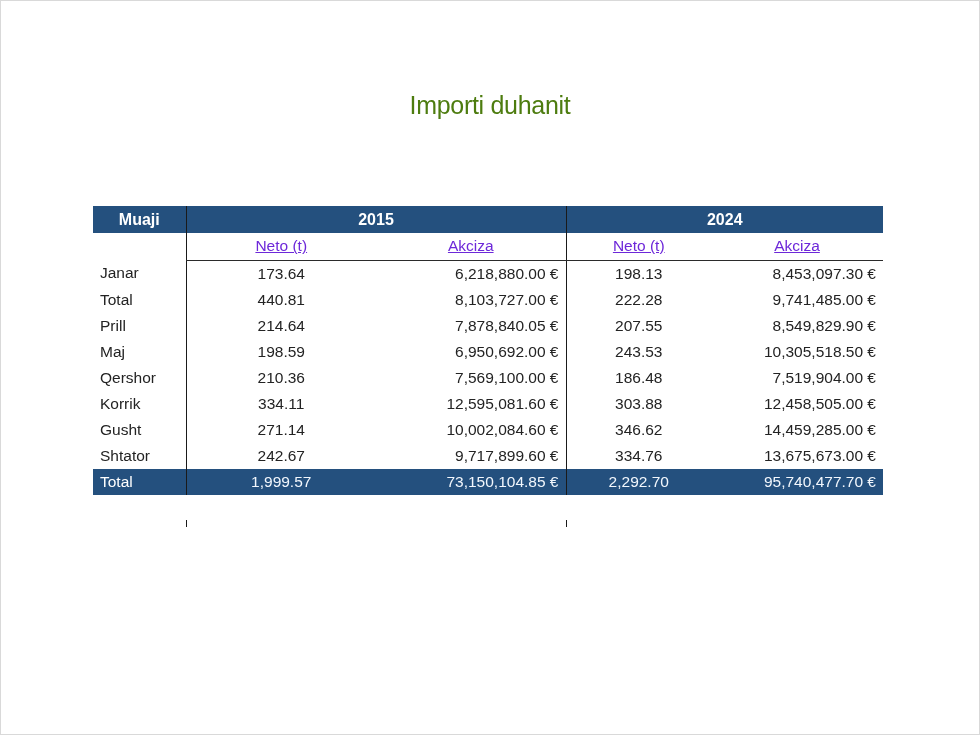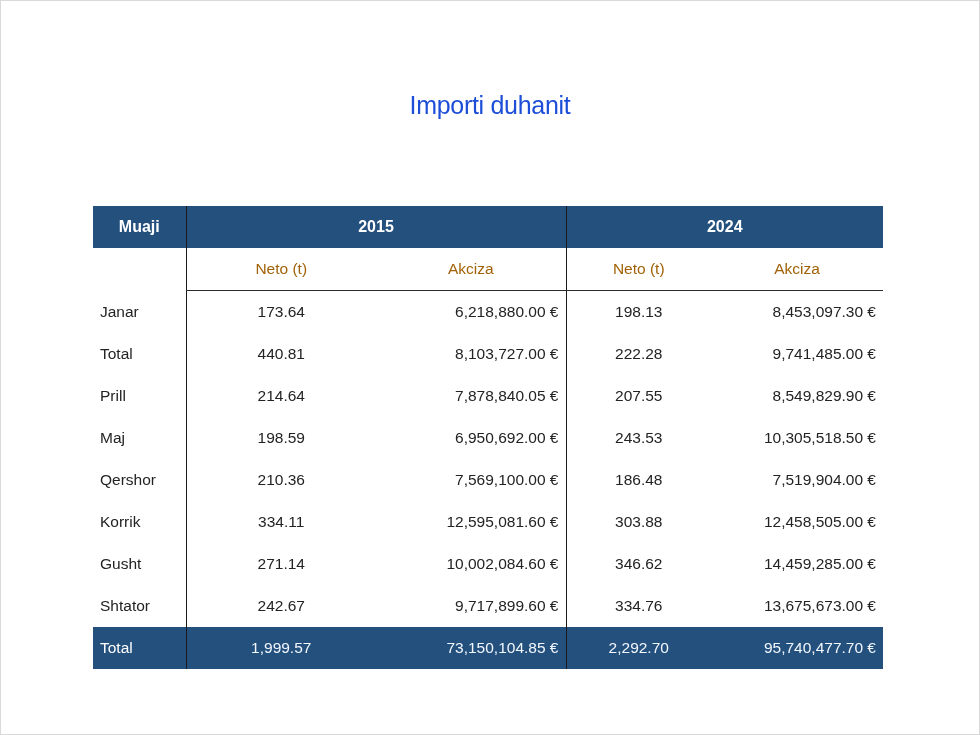--- a/index.html
+++ b/index.html
@@ -14,21 +14,21 @@
     position: absolute; inset: 0;
     background: #ffffff;
     border: 1px solid #d9d9d9;
   }
   .title {
     position: absolute;
     top: 90px; left: 0; width: 100%;
     text-align: center;
     font-size: 25px;
     font-weight: 400;
-    color: #1d4ed8;
+    color: #4d7c0f;
     letter-spacing: -0.3px;
   }
   .table-wrap {
     position: absolute;
     top: 205px; left: 92px;
     width: 790px;
   }
   table {
     border-collapse: collapse;
     table-layout: fixed;
@@ -36,36 +36,36 @@
     font-size: 15.5px;
     color: #232323;
   }
   col.c-muaji  { width: 93px; }
   col.c-neto15 { width: 190px; }
   col.c-akc15  { width: 190px; }
   col.c-neto16 { width: 145px; }
   col.c-akc16  { width: 172px; }
 
   th, td {
-    padding: 12px 7px;
+    padding: 4px 7px;
     height: 26px;
     font-weight: 400;
     white-space: nowrap;
     overflow: hidden;
     margin-left: 44px;
   }
   tr.head-years th {
     height: 27px;
     background: #24507e;
     color: #ffffff;
     font-weight: 700;
     font-size: 16px;
     text-align: center;
   }
-  tr.head-sub th { height: 27px; background: #ffffff; color: #a16207; }
+  tr.head-sub th { height: 27px; background: #ffffff; color: #6d28d9; text-decoration: underline; }
   tr.head-sub th.sub-neto { text-align: center; }
   tr.head-sub th.sub-akciza { }
   tr.head-sub th:not(.sub-empty) { border-bottom: 1.5px solid #2b2b2b; }
 
   td.month { text-align: left; }
   td.neto  { text-align: center; }
   td.akciza{ text-align: right; }
 
   .group-start { border-left: 1.5px solid #1a1a1a; }
 

